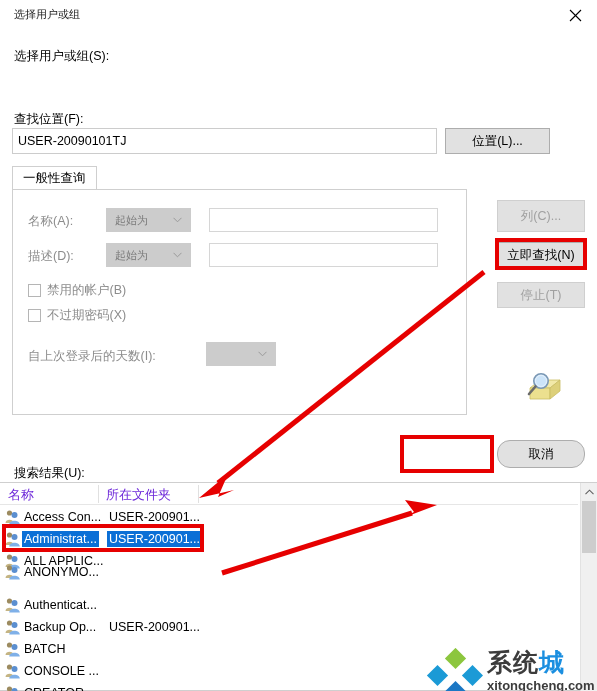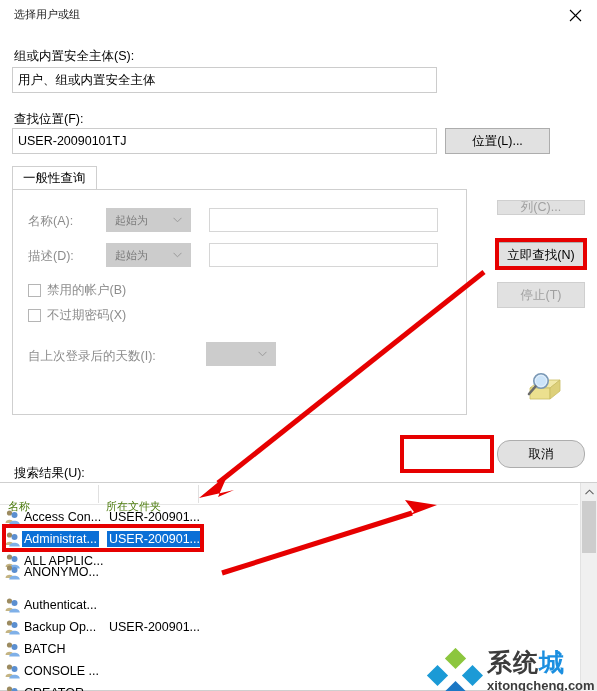--- a/index.html
+++ b/index.html
@@ -191,23 +191,23 @@
   .col-header {
     position: absolute;
     left: 0; top: 0;
     width: 578px; height: 22px;
     background: #ffffff;
     border-bottom: 1px solid #e6e6e6;
     box-sizing: border-box;
   }
   .col-header .ch {
     position: absolute;
-    top: 16px;
-    font-size: 11px;
-    color: #4d7c0f;
+    top: 3px;
+    font-size: 13px;
+    color: #6d28d9;
     white-space: nowrap;
   }
   .col-sep {
     position: absolute;
     top: 2px;
     width: 1px; height: 18px;
     background: #e0e0e0;
   }
   .row {
     position: absolute;
@@ -310,22 +310,21 @@
     <div class="close-btn">
       <svg width="13" height="13" viewBox="0 0 13 13">
         <line x1="1" y1="1" x2="12" y2="12" stroke="#000" stroke-width="1.1"></line>
         <line x1="12" y1="1" x2="1" y2="12" stroke="#000" stroke-width="1.1"></line>
       </svg>
     </div>
   </div>
 
   <div class="content">
 
-    <div class="label" style="left:14px; top:18px;">组或内置安全主体(S):</div>
-    <div class="textbox" style="left:12px; top:37px; width:425px; height:26px;">用户、组或内置安全主体</div>
+    <div class="label" style="left:14px; top:18px;">选择用户或组(S):</div>
 
     <div class="label" style="left:14px; top:81px;">查找位置(F):</div>
     <div class="textbox" style="left:12px; top:98px; width:425px; height:26px;">USER-20090101TJ</div>
     <div class="btn" style="left:445px; top:98px; width:105px; height:26px;">位置(L)...</div>
 
     <div class="tabstrip">
       <div class="tab">一般性查询</div>
     </div>
 
     <div class="tabpanel">
@@ -359,21 +358,21 @@
 
       <div class="q-label" style="left:15px; top:158px;">自上次登录后的天数(I):</div>
       <div class="combo" style="left:193px; top:152px; width:70px; height:24px;">
         <span></span>
         <svg class="chev" viewBox="0 0 9 6">
           <path d="M0.5 0.8 L4.5 4.8 L8.5 0.8" fill="none" stroke="#9a9a9a" stroke-width="1"></path>
         </svg>
       </div>
     </div>
 
-    <div class="btn disabled" style="left:497px; top:170px; width:88px; height:15px;">列(C)...</div>
+    <div class="btn disabled" style="left:497px; top:170px; width:88px; height:32px;">列(C)...</div>
     <div class="btn" style="left:497px; top:212px; width:88px; height:26px;">立即查找(N)</div>
     <div class="btn disabled" style="left:497px; top:252px; width:88px; height:26px;">停止(T)</div>
 
     <svg class="search-art" viewBox="0 0 40 38">
       <path d="M6 20 L16 12 L36 12 L26 20 Z" fill="#f2e9a8" stroke="#c9bc63" stroke-width="0.8"></path>
       <path d="M6 20 L26 20 L26 31 L6 31 Z" fill="#ece08f" stroke="#c9bc63" stroke-width="0.8"></path>
       <path d="M26 20 L36 12 L36 23 L26 31 Z" fill="#ddd07a" stroke="#c9bc63" stroke-width="0.8"></path>
       <circle cx="17" cy="13" r="7.2" fill="#dfeefc" stroke="#7a98b5" stroke-width="1.6"></circle>
       <circle cx="17" cy="13" r="5" fill="#c7e1f7" opacity="0.8"></circle>
       <line x1="11.5" y1="18.5" x2="5" y2="26" stroke="#6b6b6b" stroke-width="2.6" stroke-linecap="round"></line>

